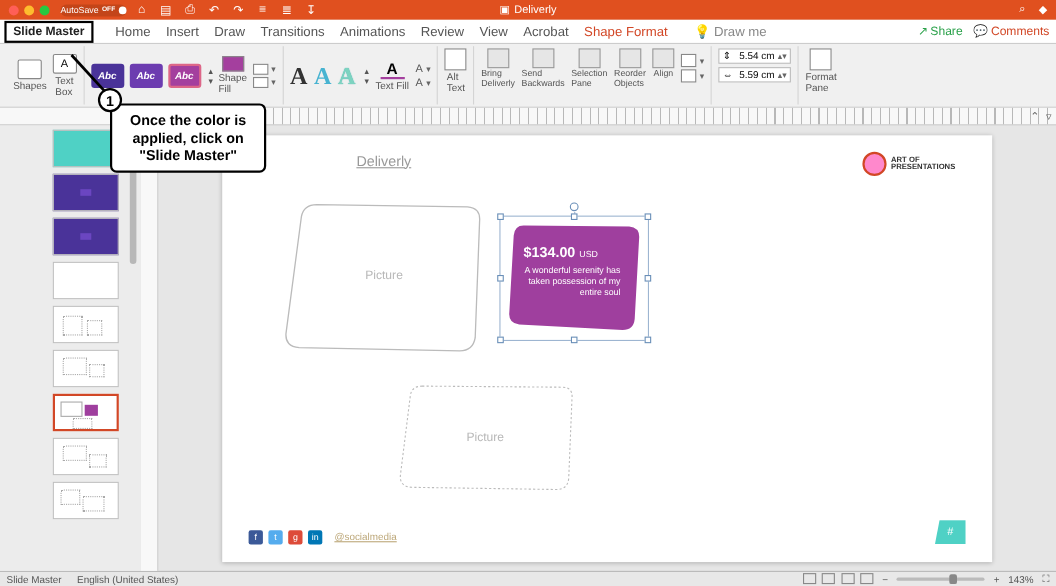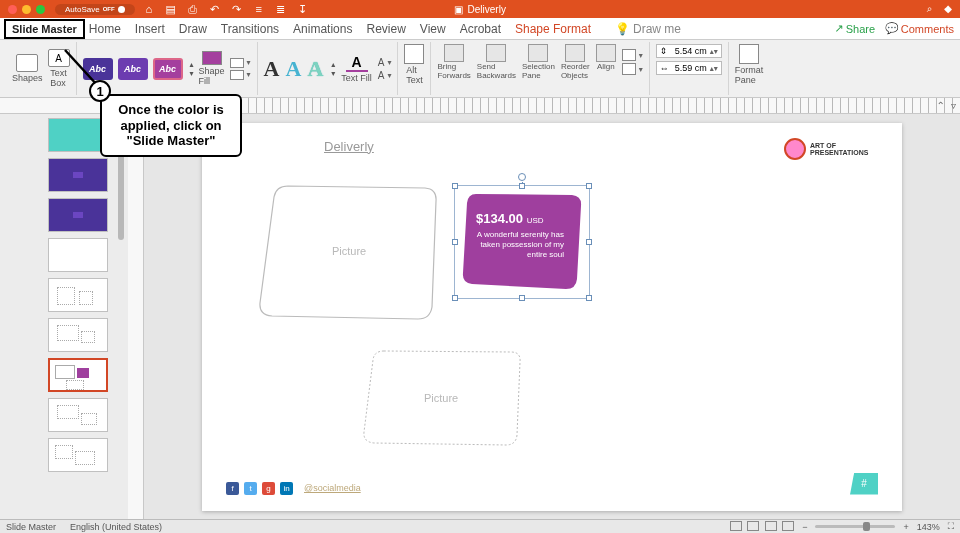--- a/index.html
+++ b/index.html
@@ -2,33 +2,33 @@
 <html><head>
 <meta charset="utf-8">
 <style>
   * { box-sizing: border-box; margin: 0; padding: 0; }
   body { font-family: -apple-system, "Segoe UI", Arial, sans-serif; font-size: 11px; background: #d8d8d8; width: 960px; height: 533px; overflow: hidden; position: relative; }
   
   .titlebar { background: #e0501f; height: 18px; display: flex; align-items: center; padding: 0 8px; color: #fff; font-size: 10px; position: relative; }
   .traffic { display: flex; gap: 5px; }
   .traffic span { width: 9px; height: 9px; border-radius: 50%; display: inline-block; }
   .tl-red { background: #ff5f57; } .tl-yel { background: #febc2e; } .tl-grn { background: #28c840; }
-  .autosave-pill { margin-left: 10px; background: #c34519; border-radius: 8px; padding: 1px 10px; font-size: 8px; display: flex; align-items: center; gap: 3px; }
+  .autosave-pill { margin-left: 10px; background: #c34519; border-radius: 8px; padding: 1px 0; font-size: 8px; display: flex; align-items: center; gap: 3px; }
   .autosave-pill::after { content: ""; width: 7px; height: 7px; background: #fff; border-radius: 50%; }
   .title-icons { display: flex; gap: 10px; margin-left: 8px; }
   .title-icons span { width: 12px; height: 12px; display: inline-flex; align-items: center; justify-content: center; font-size: 11px; cursor: pointer; }
   .titlebar-center { position: absolute; left: 50%; transform: translateX(-50%); display: flex; align-items: center; gap: 4px; }
   .titlebar-right { margin-left: auto; display: flex; gap: 12px; }
   
   .tabs-row { background: #fff; height: 22px; display: flex; align-items: center; border-bottom: 1px solid #ccc; position: relative; }
   .slide-master-btn { border: 2px solid #000; padding: 2px 6px; font-size: 11px; font-weight: 600; color: #222; background: #fff; margin-left: 4px; cursor: pointer; }
   .tabs-right { position: absolute; right: 6px; display: flex; gap: 10px; }
   .share-btn { color: #2aa14a; font-size: 11px; display: flex; align-items: center; gap: 2px; cursor: pointer; }
   .comments-btn { color: #d24726; font-size: 11px; display: flex; align-items: center; gap: 2px; cursor: pointer; }
-  .tabs { display: flex; gap: 14px; margin-left: 4px; }
+  .tabs { display: flex; gap: 14px; margin-left: 20px; }
   .tab { color: #555; font-size: 12px; cursor: pointer; }
   .tab.active { color: #d24726; }
   .tellme { color: #888; margin-left: 10px; font-size: 12px; display: flex; align-items: center; gap: 3px; }
   
   .ribbon { background: #f0f0f0; height: 58px; border-bottom: 1px solid #c9c9c9; display: flex; align-items: stretch; padding: 2px 6px; gap: 0; }
   .rib-group { display: flex; flex-direction: column; align-items: center; justify-content: space-between; padding: 2px 6px; border-right: 1px solid #d4d4d4; }
   .rib-group:last-child { border-right: none; }
   .rib-top { display: flex; align-items: center; gap: 5px; flex: 1; }
   .rib-label { font-size: 9px; color: #555; }
   .shape-btn, .text-btn { display: flex; flex-direction: column; align-items: center; gap: 1px; cursor: pointer; }
@@ -73,21 +73,21 @@
   .canvas-wrap { flex: 1; position: relative; overflow: hidden; display: flex; align-items: center; justify-content: center; }
   .vruler { width: 16px; background: #f8f8f8; border-right: 1px solid #c8c8c8; height: 100%; }
   .slide { width: 700px; height: 388px; background: #fff; box-shadow: 0 1px 4px rgba(0,0,0,0.25); position: relative; }
   .slide-title { position: absolute; top: 16px; left: 122px; color: #999; font-size: 13px; text-decoration: underline; }
   .slide-logo { position: absolute; top: 14px; right: 28px; width: 90px; height: 24px; display: flex; align-items: center; gap: 4px; }
   .slide-logo-circle { width: 22px; height: 22px; border-radius: 50%; background: #f8c; border: 2px solid #d24726; }
   .slide-logo-text { font-size: 7px; color: #333; font-weight: bold; }
   .trap { position: absolute; }
   .trap1 { left: 56px; top: 58px; width: 180px; height: 140px; }
   .trap1 svg { width: 100%; height: 100%; }
-  .trap2 { left: 260px; top: 68px; width: 120px; height: 100px; }
+  .trap2 { left: 260px; top: 79px; width: 120px; height: 100px; }
   .trap2 .sel-box { position: absolute; left: -8px; top: -6px; right: -8px; bottom: -8px; border: 0.6px solid #9db5d1; }
   .trap2 .sel-box .handle { position: absolute; width: 6px; height: 6px; background: #fff; border: 1px solid #6a8fb8; }
   .hdl-nw { left: -3px; top: -3px; } .hdl-n { left: 50%; top: -3px; margin-left: -3px; } .hdl-ne { right: -3px; top: -3px; }
   .hdl-w { left: -3px; top: 50%; margin-top: -3px; } .hdl-e { right: -3px; top: 50%; margin-top: -3px; }
   .hdl-sw { left: -3px; bottom: -3px; } .hdl-s { left: 50%; bottom: -3px; margin-left: -3px; } .hdl-se { right: -3px; bottom: -3px; }
   .rotate-h { position: absolute; left: 50%; top: -18px; width: 8px; height: 8px; border: 1px solid #6a8fb8; border-radius: 50%; background: #fff; margin-left: -4px; }
   .rotate-h::after { content: ""; position: absolute; left: 3px; top: 8px; width: 1px; height: 7px; background: #6a8fb8; }
   .trap2 svg { width: 100%; height: 100%; }
   .price-block { position: absolute; left: 14px; top: 20px; color: #fff; }
   .price { font-size: 13px; font-weight: bold; }
@@ -248,21 +248,21 @@
       <div class="big-icon"></div>
       <span class="rib-label" style="white-space:pre">Alt
 Text</span>
     </div>
   </div>
   <div class="rib-group">
     <div class="arrange-row">
       <div class="arrange-item">
           <div class="icon"></div>
           <span class="lbl" style="white-space:pre">Bring
-Forwards</span>
+Deliverly</span>
         </div>
       <div class="arrange-item">
           <div class="icon"></div>
           <span class="lbl" style="white-space:pre">Send
 Backwards</span>
         </div>
       <div class="arrange-item">
           <div class="icon"></div>
           <span class="lbl" style="white-space:pre">Selection
 Pane</span>

